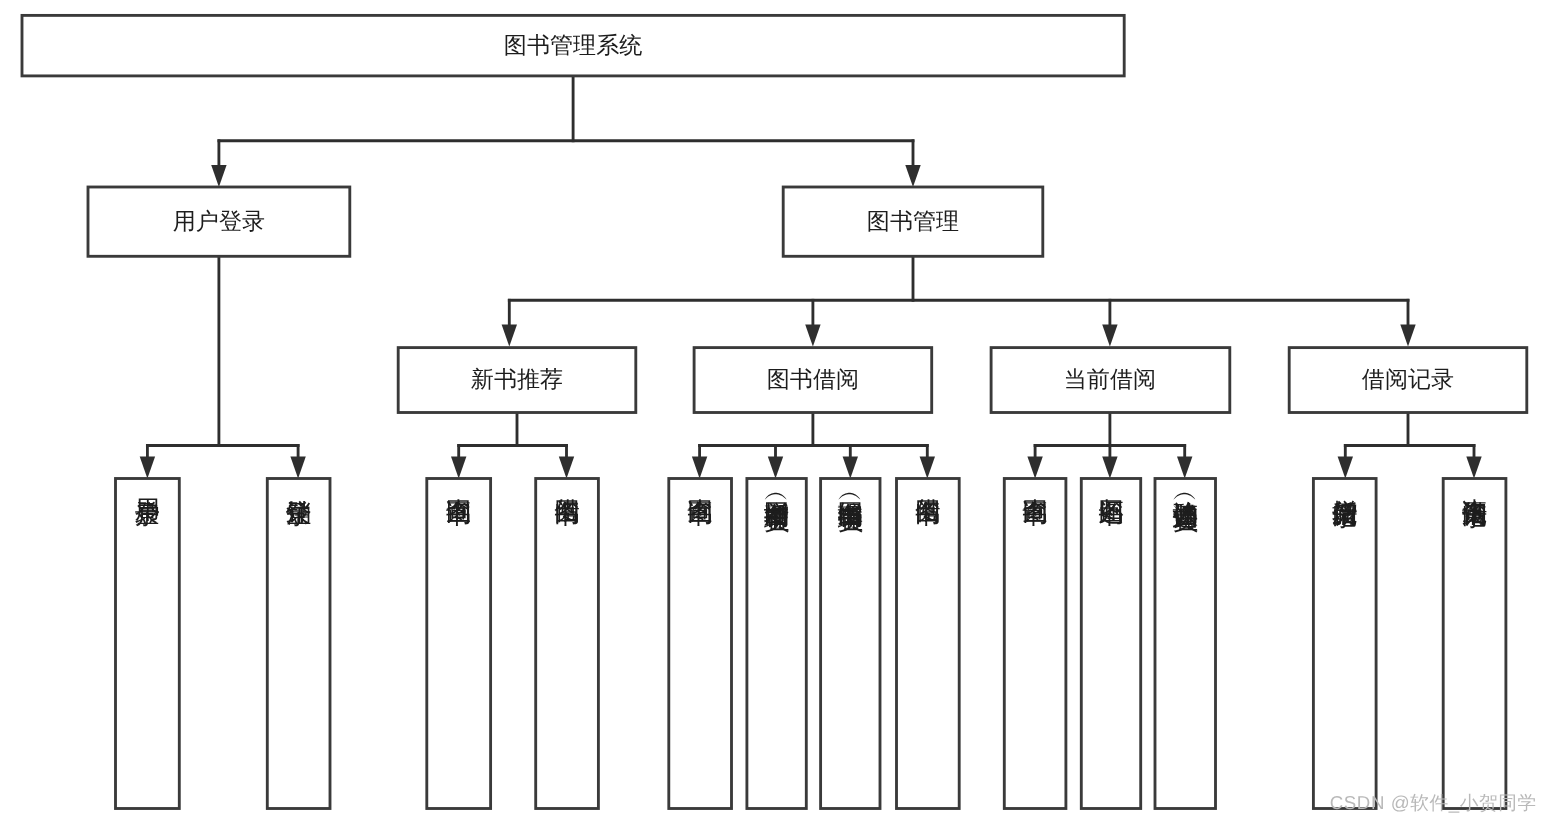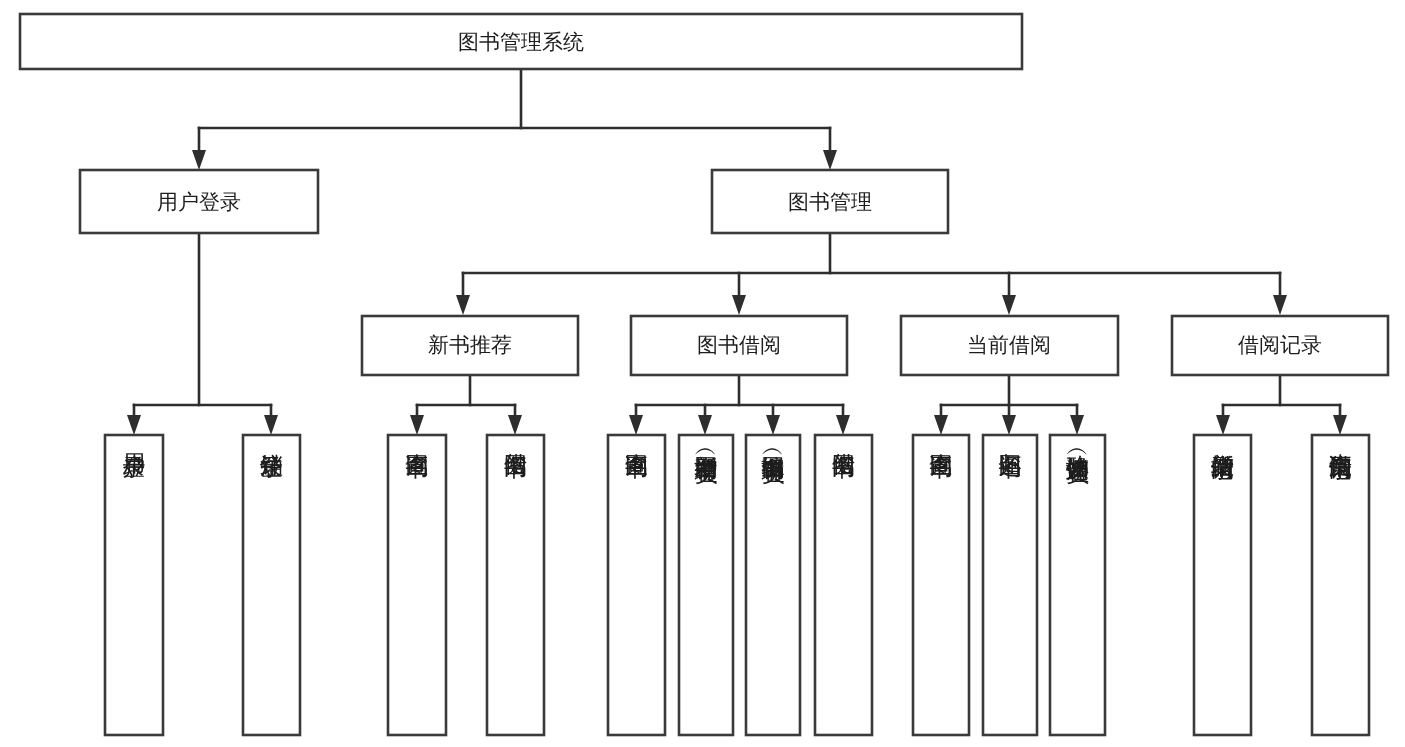--- a/index.html
+++ b/index.html
@@ -235,14 +235,15 @@
     <span class="leaf-label-v">确认归还（管理员）</span>
   </div>
 
   <div class="leaf-label-wrap" style="left:1194px; top:435px; width:57px; height:300px;">
     <span class="leaf-label-v">新增借阅记录</span>
   </div>
   <div class="leaf-label-wrap" style="left:1312px; top:435px; width:57px; height:300px;">
     <span class="leaf-label-v">查询借阅记录</span>
   </div>
 
+  <div class="watermark">CSDN @软件_小贺同学</div>
 
 </div>
 
 </body></html>

